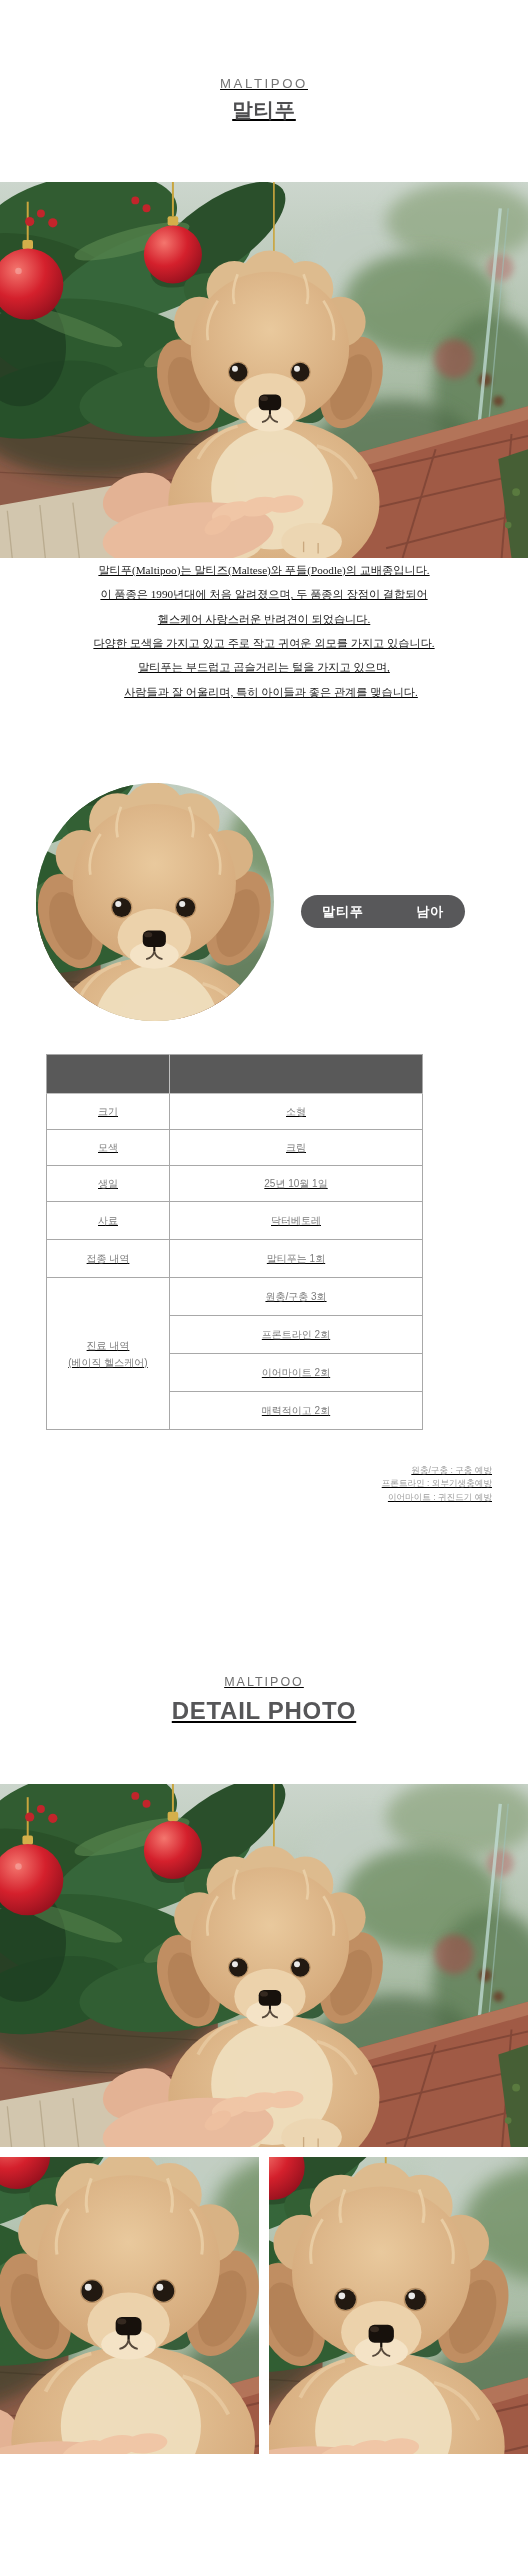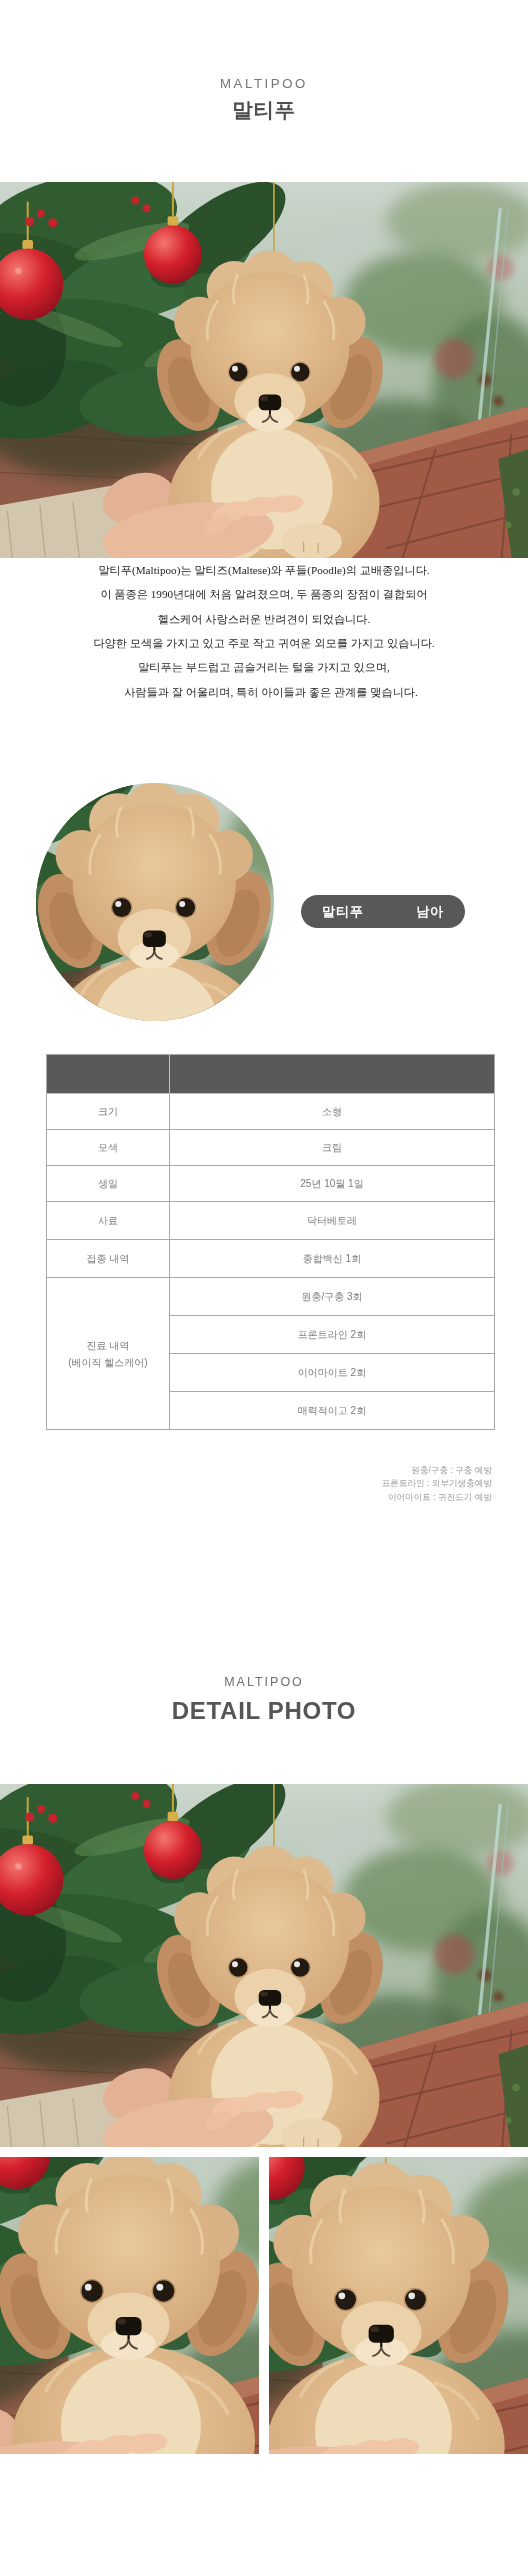--- a/index.html
+++ b/index.html
@@ -1,16 +1,16 @@
 <!DOCTYPE html>
 <html style="font-size:10.6px"><head>
 <meta charset="utf-8">
 <style>
   html,body{margin:0;padding:0;background:#fff;}
-  .page{width:528px;margin:0 auto;background:#fff;font-family:"Liberation Sans",sans-serif;overflow:hidden;}
+  .page{width:528px;margin:0 auto;background:#fff;font-family:"Liberation Sans",sans-serif;overflow:hidden;text-decoration:underline;}
 
   
   .title-block{padding-top:75px;text-align:center;}
   .eng-sub{font-size:13.2px;line-height:17px;letter-spacing:2.6px;color:#757575;font-weight:400;}
   .kor-title{margin-top:5.3px;font-size:20.5px;line-height:26.4px;font-weight:800;color:#4e4e50;letter-spacing:0.7px;}
 
   .detail-heading{margin-top:170px;text-align:center;}
   .detail-heading .eng-sub{font-size:12.5px;letter-spacing:2px;color:#6f6f6f;}
   .detail-title{margin-top:5.3px;font-size:24px;line-height:29px;font-weight:800;color:#565658;letter-spacing:0.7px;}
 
@@ -31,21 +31,21 @@
 
   
   .profile-row{position:relative;margin-top:79px;height:238px;}
   .profile-photo{position:absolute;left:36px;top:0;width:238px;height:238px;border-radius:50%;overflow:hidden;}
   .profile-photo svg{display:block;width:100%;height:100%;}
   .sex-badge{position:absolute;left:301px;top:112px;width:164px;height:33px;background:#58585a;border-radius:17px;
     display:flex;align-items:center;justify-content:space-between;padding:0 21px;box-sizing:border-box;
     color:#fff;font-size:13.2px;font-weight:600;letter-spacing:0.7px;}
 
   
-  .info-table{margin:33px 0 0 46px;border-collapse:collapse;width:449px;table-layout:fixed;
+  .info-table{margin:33px 0 0 46px;border-collapse:collapse;width:377px;table-layout:fixed;
     font-size:10px;color:#7b7b7b;text-align:center;}
   .info-table td,.info-table th{border:0.7px solid #a8a8a8;padding:0;}
   .info-table col.c1{width:123px;}
   .info-table tr.head th{height:38px;background:#595959;border-color:#c0c0c0;border-top-color:#a8a8a8;}
   .info-table tr.head th:first-child{border-left-color:#a8a8a8;}
   .info-table tr.head th:last-child{border-right-color:#a8a8a8;}
   .info-table td{height:35px;}
   .info-table tr.tall td{height:37px;}
   .care-label div{line-height:17px;}
 
@@ -295,21 +295,21 @@
     <tr>
       <td>생일</td>
       <td>25년 10월 1일</td>
     </tr>
     <tr class="tall">
       <td>사료</td>
       <td>닥터베토레</td>
     </tr>
     <tr class="tall">
       <td>접종 내역</td>
-      <td>종합백신 1회</td>
+      <td>말티푸는 1회</td>
     </tr>
     <tr class="tall">
       <td rowspan="4" class="care-label">
         <div>진료 내역</div>
         <div>(베이직 헬스케어)</div>
       </td>
       <td>원충/구충 3회</td>
     </tr>
     <tr class="tall">
       <td>프론트라인 2회</td>

